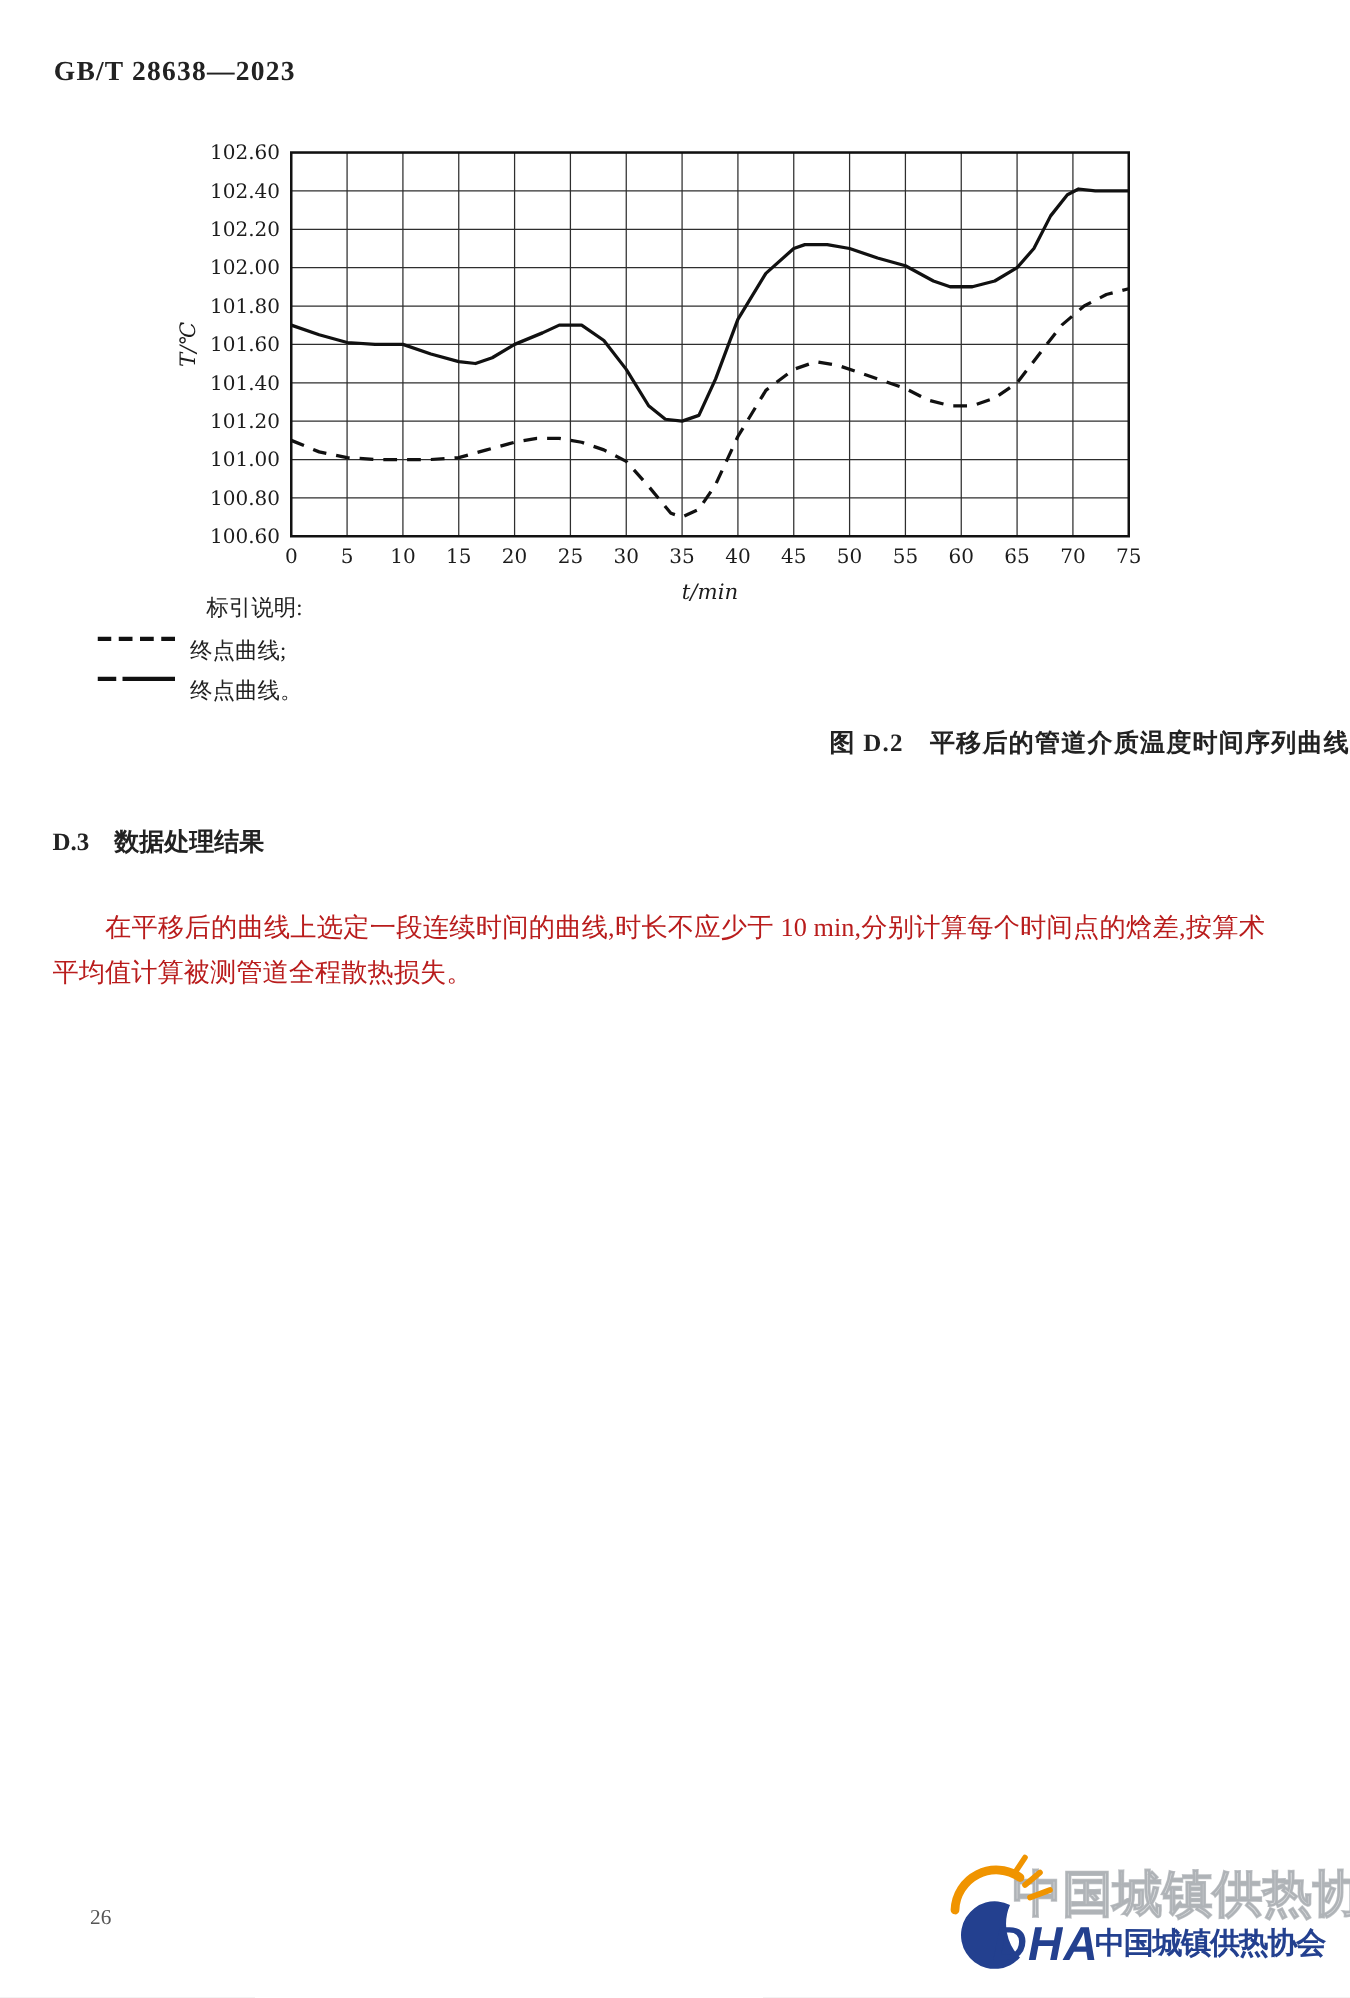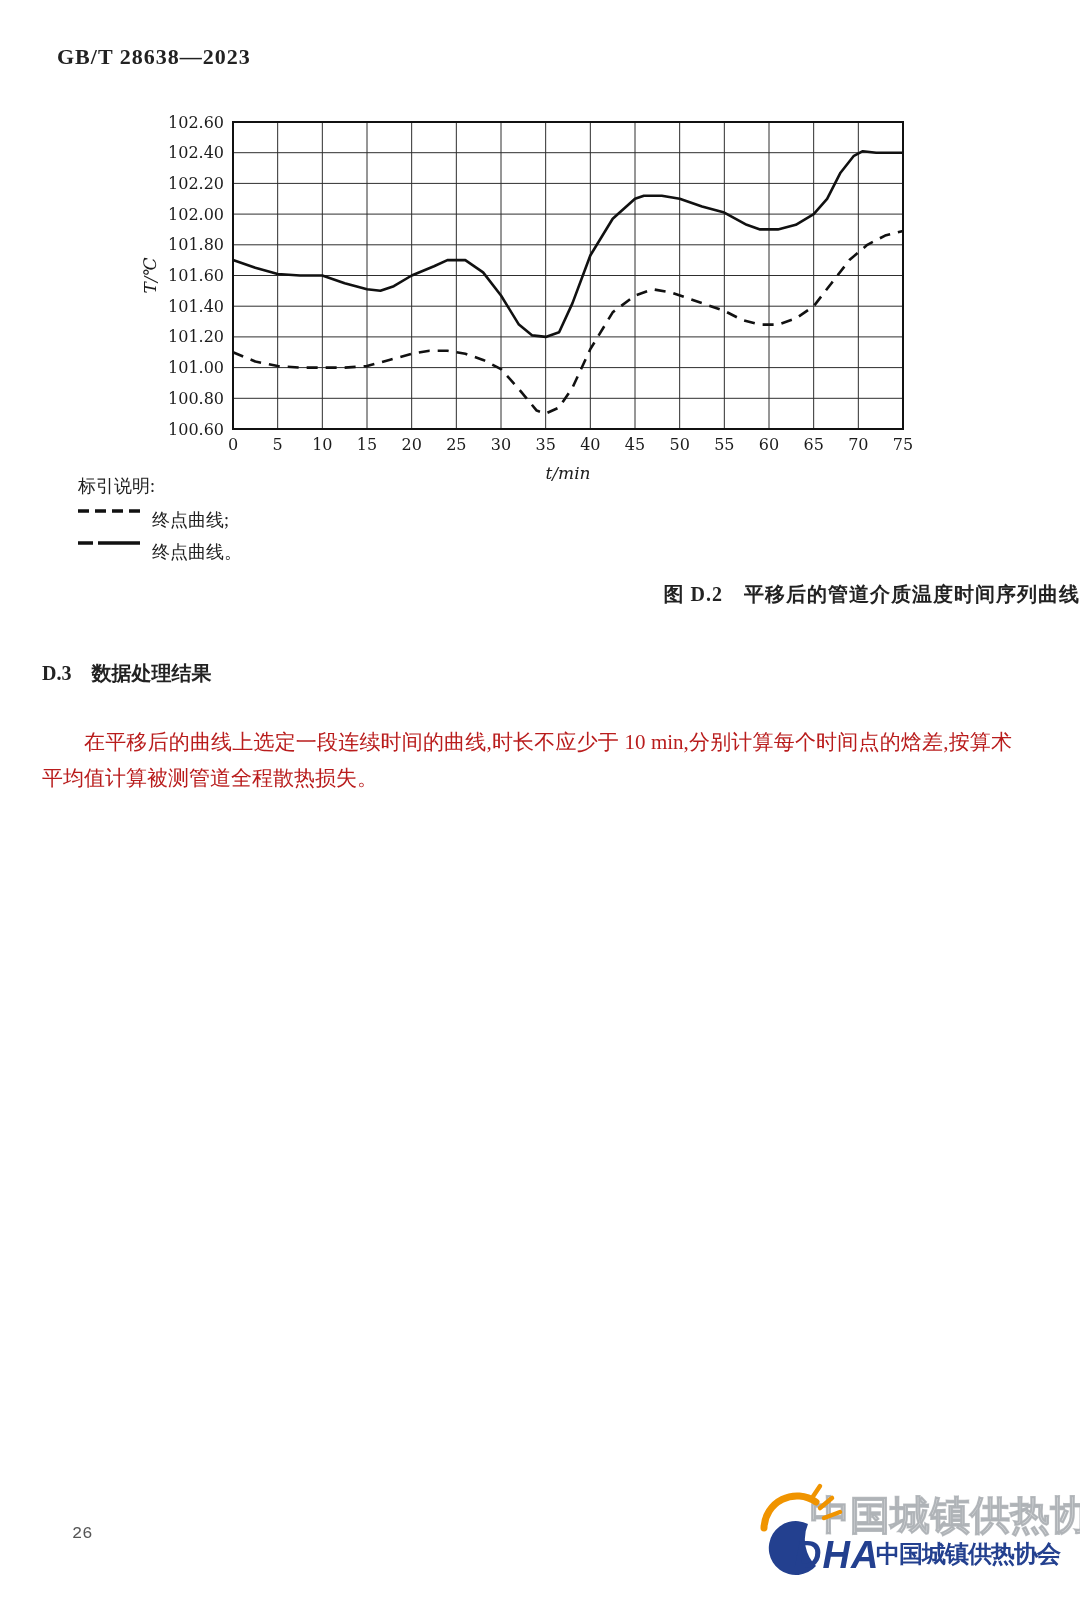--- a/index.html
+++ b/index.html
@@ -6,51 +6,51 @@
   .page{
     position:relative;
     width:1080px;height:1598px;
     margin:0 auto;
     background:#ffffff;
     font-family:"Liberation Serif","DejaVu Serif",serif;
     color:#1c1c1c;
     overflow:hidden;
   }
   .std-number{
-    position:absolute;left:57px;top:44px;
+    position:absolute;left:43px;top:44px;
     font-size:22px;font-weight:bold;letter-spacing:1px;
     color:#222;
   }
   
   .chart-wrap{position:absolute;left:126px;top:100px;width:790px;height:385px;}
   #chart-svg text{font-family:"DejaVu Serif","Liberation Serif",serif;fill:#1c1c1c;}
   
   .legend{position:absolute;left:78px;top:474px;font-size:18px;color:#222;}
-  .legend-title{margin-bottom:10px;}
+  .legend-title{margin-bottom:10px;text-align:right;}
   .legend-row{display:flex;align-items:flex-start;height:32px;}
   .legend-marker{width:62px;height:6px;margin-right:12px;flex:0 0 auto;}
   .legend-label{font-size:18px;}
   
   .fig-caption{
     position:absolute;left:0;top:581px;width:1080px;
     text-align:right;font-size:20px;font-weight:bold;color:#222;
     letter-spacing:1px;
   }
   .sec-heading{
     position:absolute;left:42px;top:660px;
     font-size:20px;font-weight:bold;color:#222;
   }
   .body-para{
     position:absolute;left:42px;top:724px;width:970px;
     font-size:21px;line-height:36px;color:#b91c1c;
     text-align:justify;text-indent:2em;
   }
   .page-number{
     position:absolute;left:72px;top:1524px;
-    font-size:17px;color:#555;font-family:Liberation Mono, monospace;
+    font-size:17px;color:#555;
   }
   
   .footer-logo{position:absolute;left:748px;top:1478px;width:320px;height:110px;}
   .footer-watermark{
     position:absolute;left:62px;top:10px;
     font-size:40px;font-weight:bold;white-space:nowrap;
     color:rgba(158,162,168,0.38);
     -webkit-text-stroke:1px rgba(140,145,152,0.55);
     letter-spacing:0px;
     font-family:"Liberation Sans","DejaVu Sans",sans-serif;

